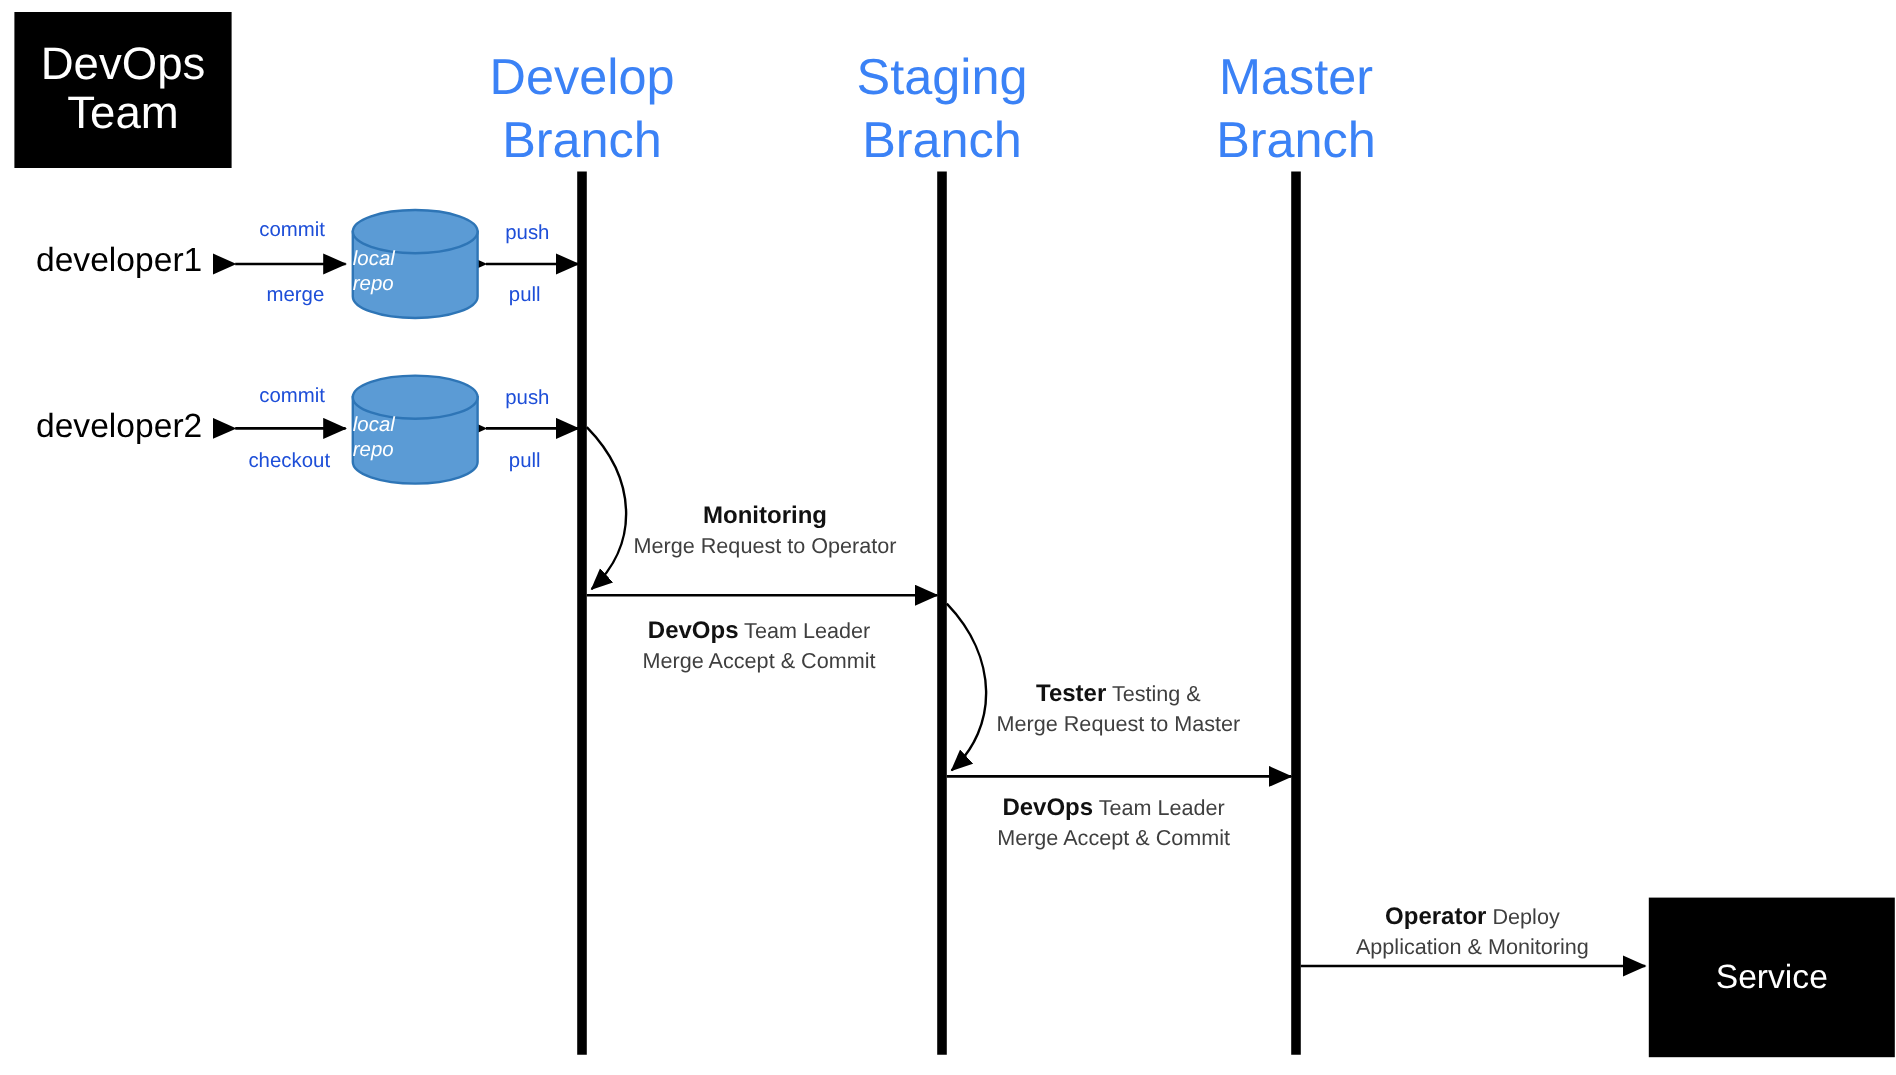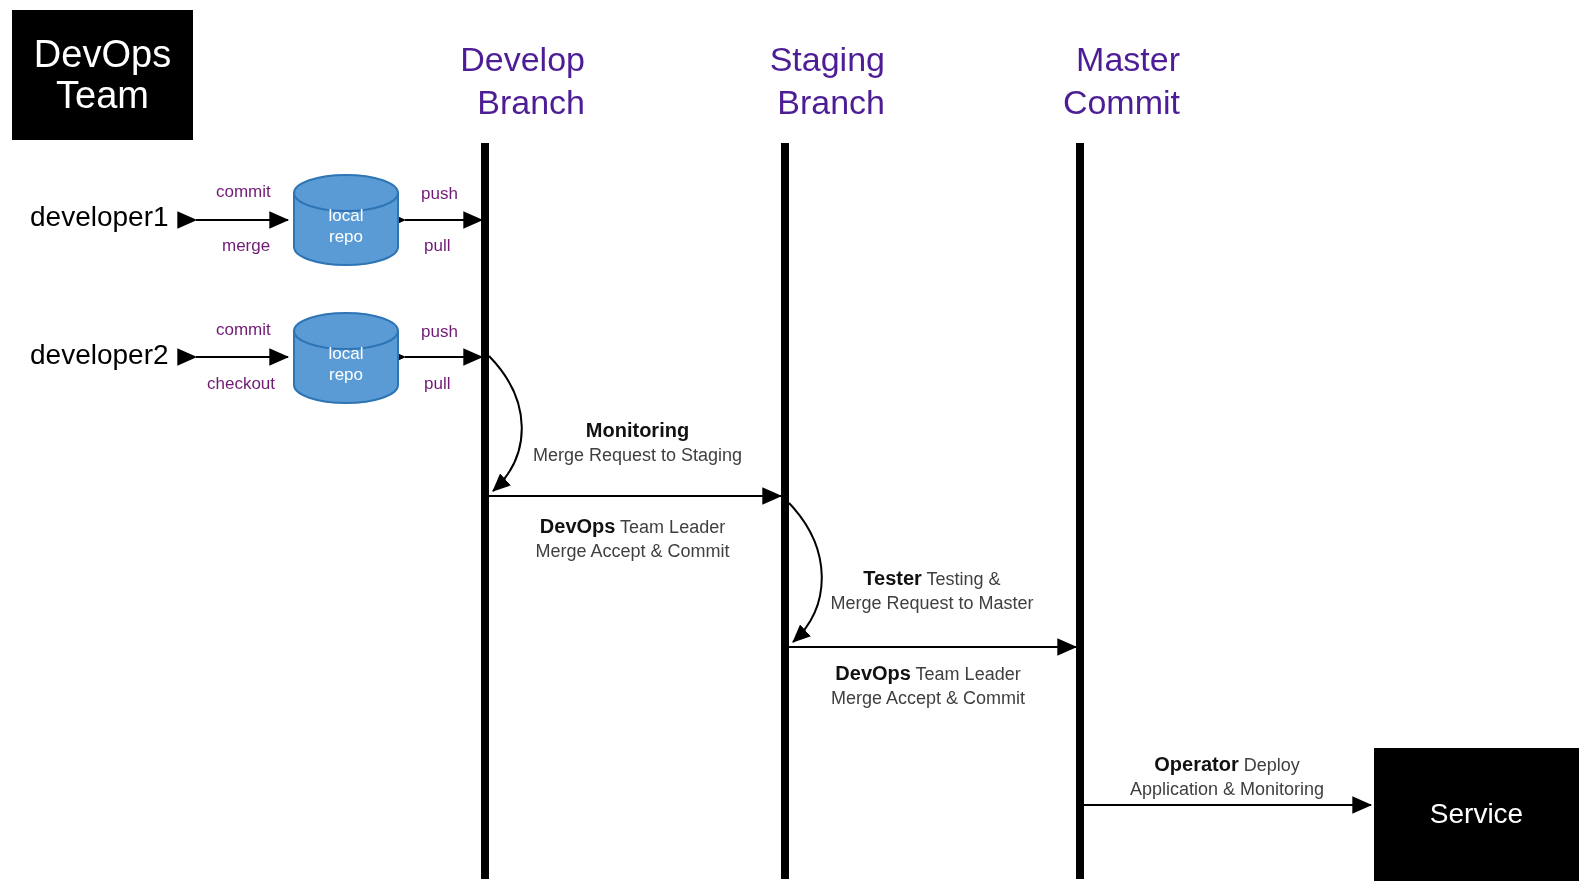--- a/index.html
+++ b/index.html
@@ -43,46 +43,46 @@
   }
   #service-box {
     left: 1374px;
     top: 748px;
     width: 205px;
     height: 133px;
     font-size: 28px;
   }
   .branch-title {
     position: absolute;
-    text-align: right;
-    font-size: 34px;
-    color: #4c1d95;
+    text-align: center;
+    font-size: 42px;
+    color: #3b82f6;
     line-height: 1.25;
     white-space: pre-line;
   }
   .dev-label {
     position: absolute;
     font-size: 28px;
     color: #000000;
     white-space: nowrap;
   }
   .small-label {
     position: absolute;
     font-size: 17px;
-    color: #701a75;
+    color: #1d4ed8;
     white-space: nowrap;
   }
   .repo-text {
     position: absolute;
     color: #ffffff;
     font-size: 17px;
-    text-align: center;
     line-height: 1.25;
     white-space: pre-line;
     pointer-events: none;
+    font-style: italic;
   }
   .flow-label {
     position: absolute;
     text-align: center;
     color: #3f3f3f;
     font-size: 18px;
     line-height: 1.28;
     white-space: nowrap;
   }
   .flow-label .strong {
@@ -142,21 +142,21 @@
   <div class="blk-box" id="devops-team-box">DevOps
 Team</div>
 
   <div class="blk-box" id="service-box">Service</div>
 
   <div class="branch-title" style="left:385px; top:38px; width:200px;">Develop
 Branch</div>
   <div class="branch-title" style="left:685px; top:38px; width:200px;">Staging
 Branch</div>
   <div class="branch-title" style="left:980px; top:38px; width:200px;">Master
-Commit</div>
+Branch</div>
 
   <div class="dev-label" style="left:30px; top:201px;">developer1</div>
 
   <div class="small-label" style="left:216px; top:182px;">commit</div>
   <div class="small-label" style="left:222px; top:236px;">merge</div>
 
   <div class="repo-text" style="left:294px; top:205px; width:104px;">local
 repo</div>
 
   <div class="small-label" style="left:421px; top:184px;">push</div>
@@ -168,21 +168,21 @@
   <div class="small-label" style="left:207px; top:374px;">checkout</div>
 
   <div class="repo-text" style="left:294px; top:343px; width:104px;">local
 repo</div>
 
   <div class="small-label" style="left:421px; top:322px;">push</div>
   <div class="small-label" style="left:424px; top:374px;">pull</div>
 
   <div class="flow-label" style="left:490px; top:418px; width:295px;">
     <div><span class="strong">Monitoring</span></div>
-    <div>Merge Request to Staging</div>
+    <div>Merge Request to Operator</div>
   </div>
 
   <div class="flow-label" style="left:485px; top:514px; width:295px;">
     <div><span class="strong">DevOps</span><span> Team Leader</span></div>
     <div>Merge Accept &amp; Commit</div>
   </div>
 
   <div class="flow-label" style="left:786px; top:566px; width:292px;">
     <div><span class="strong">Tester</span><span> Testing &amp;</span></div>
     <div>Merge Request to Master</div>

